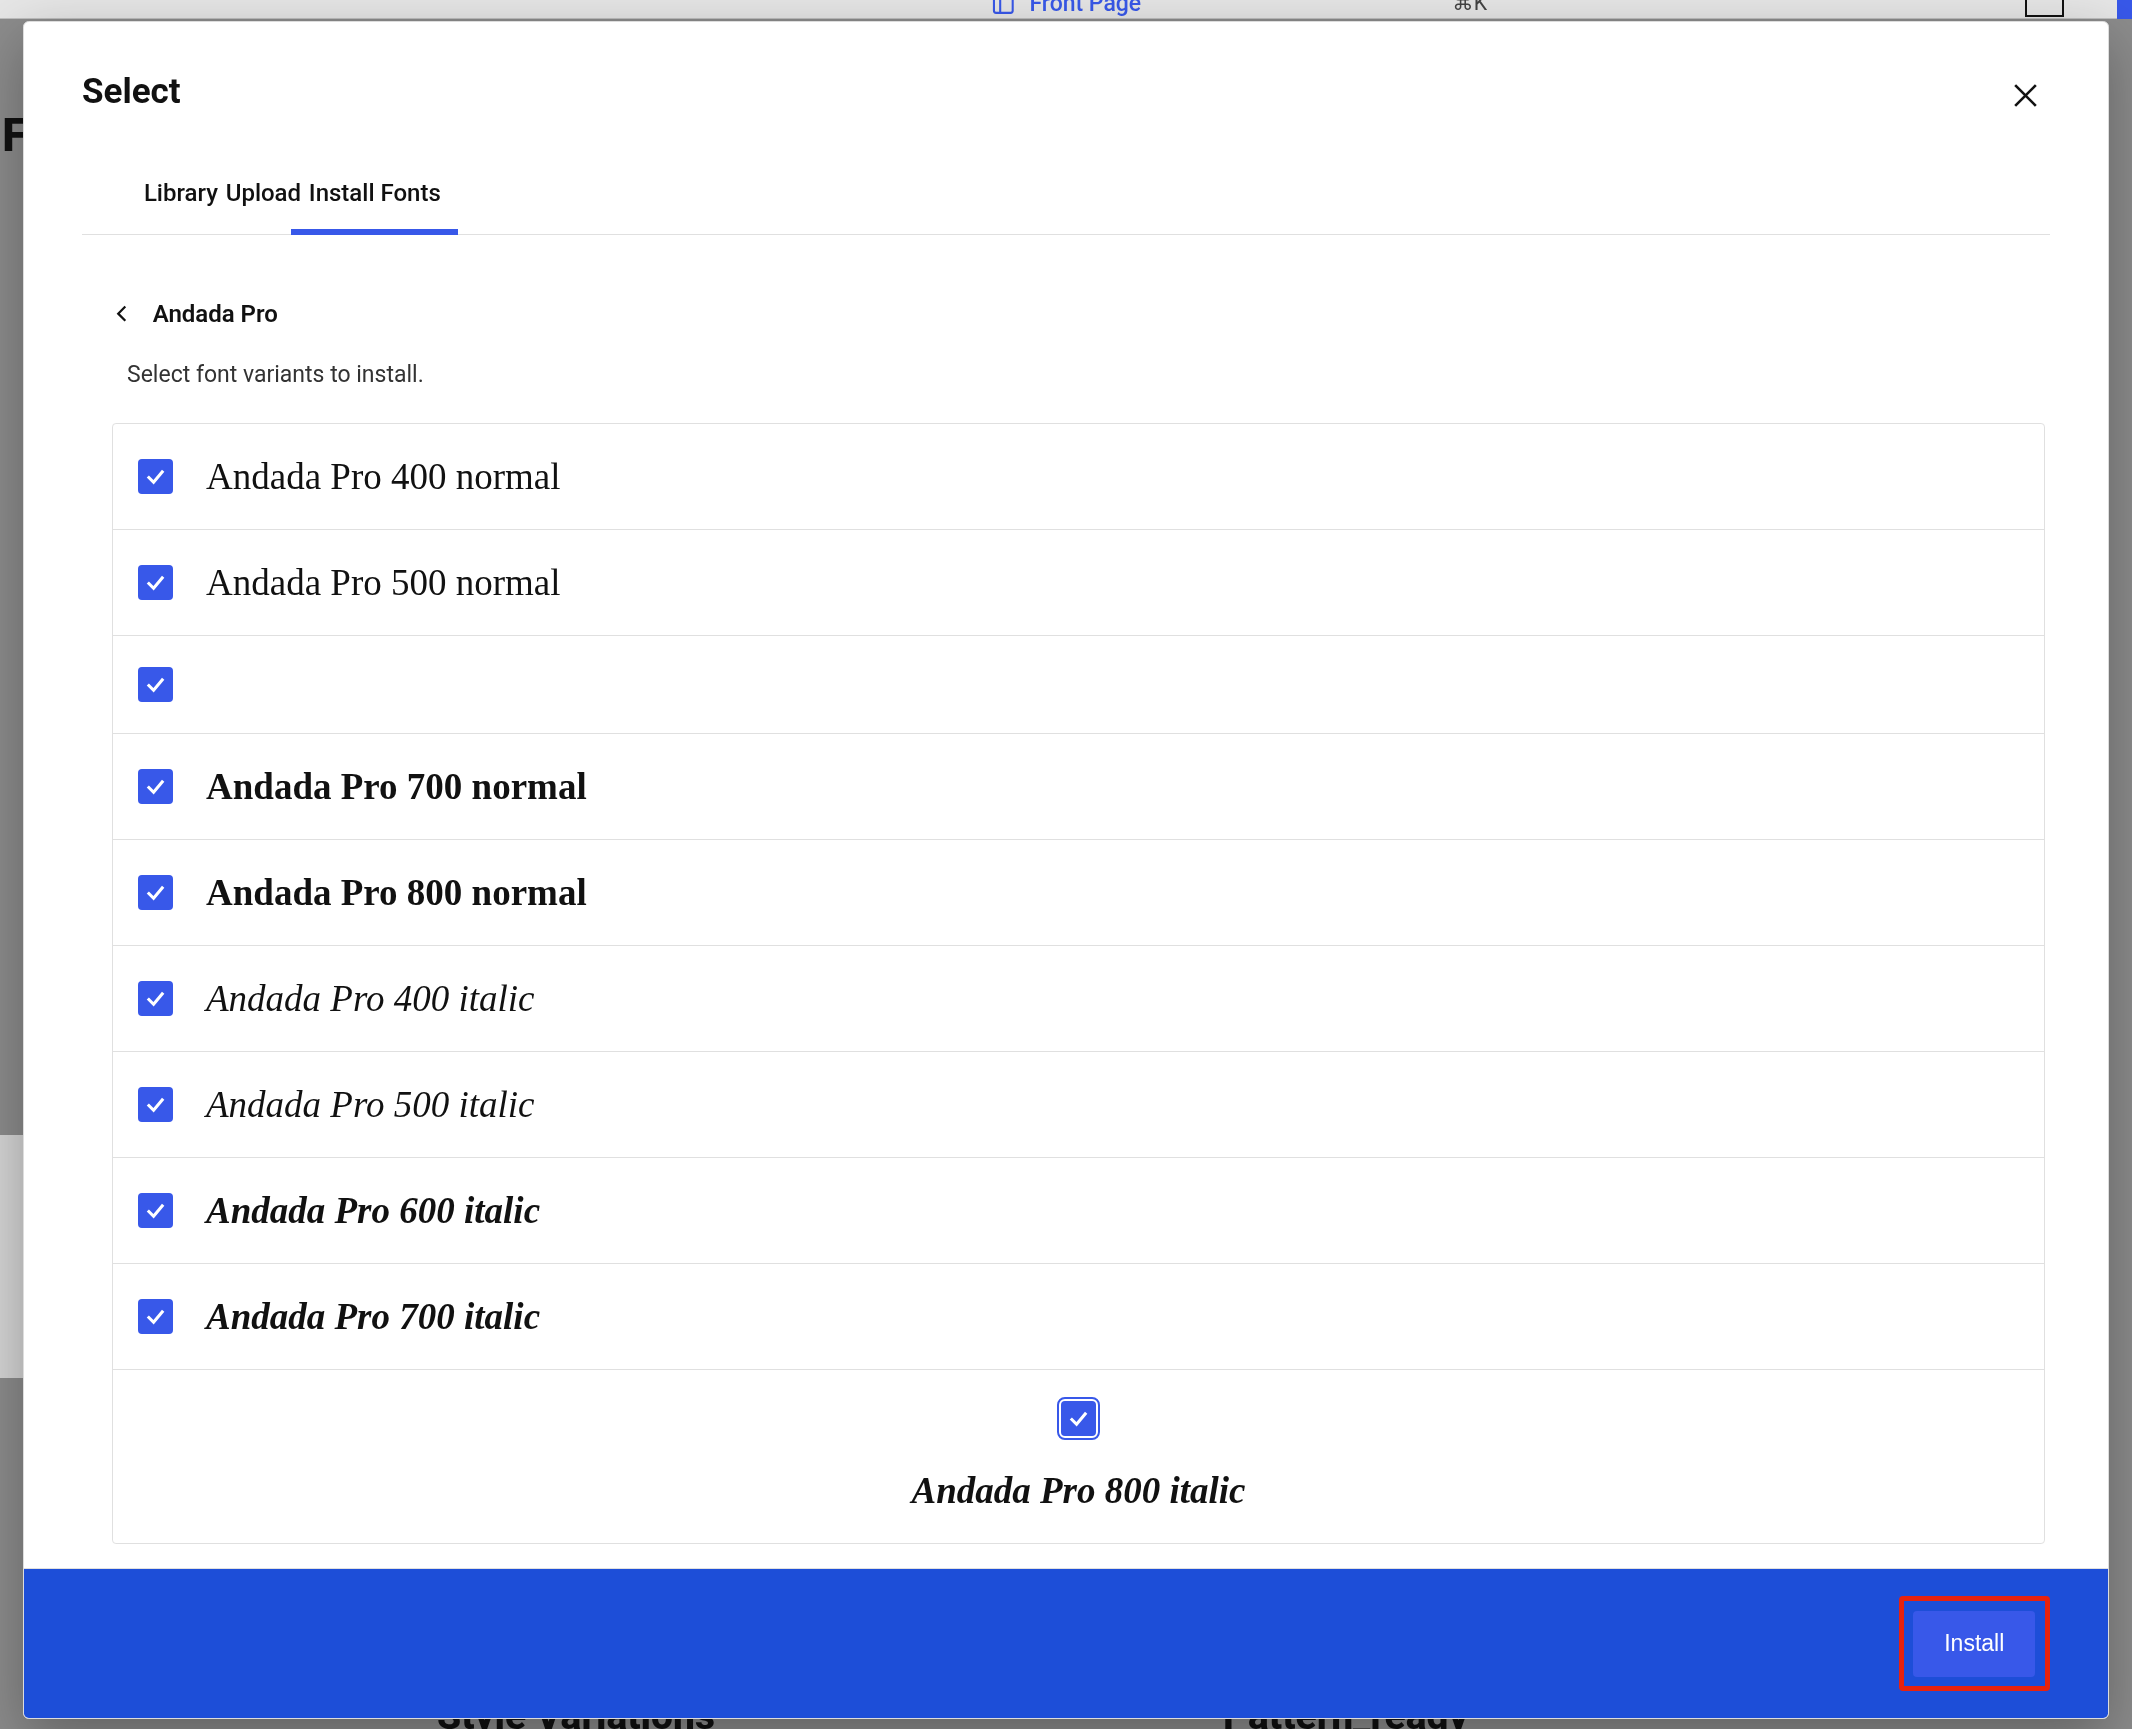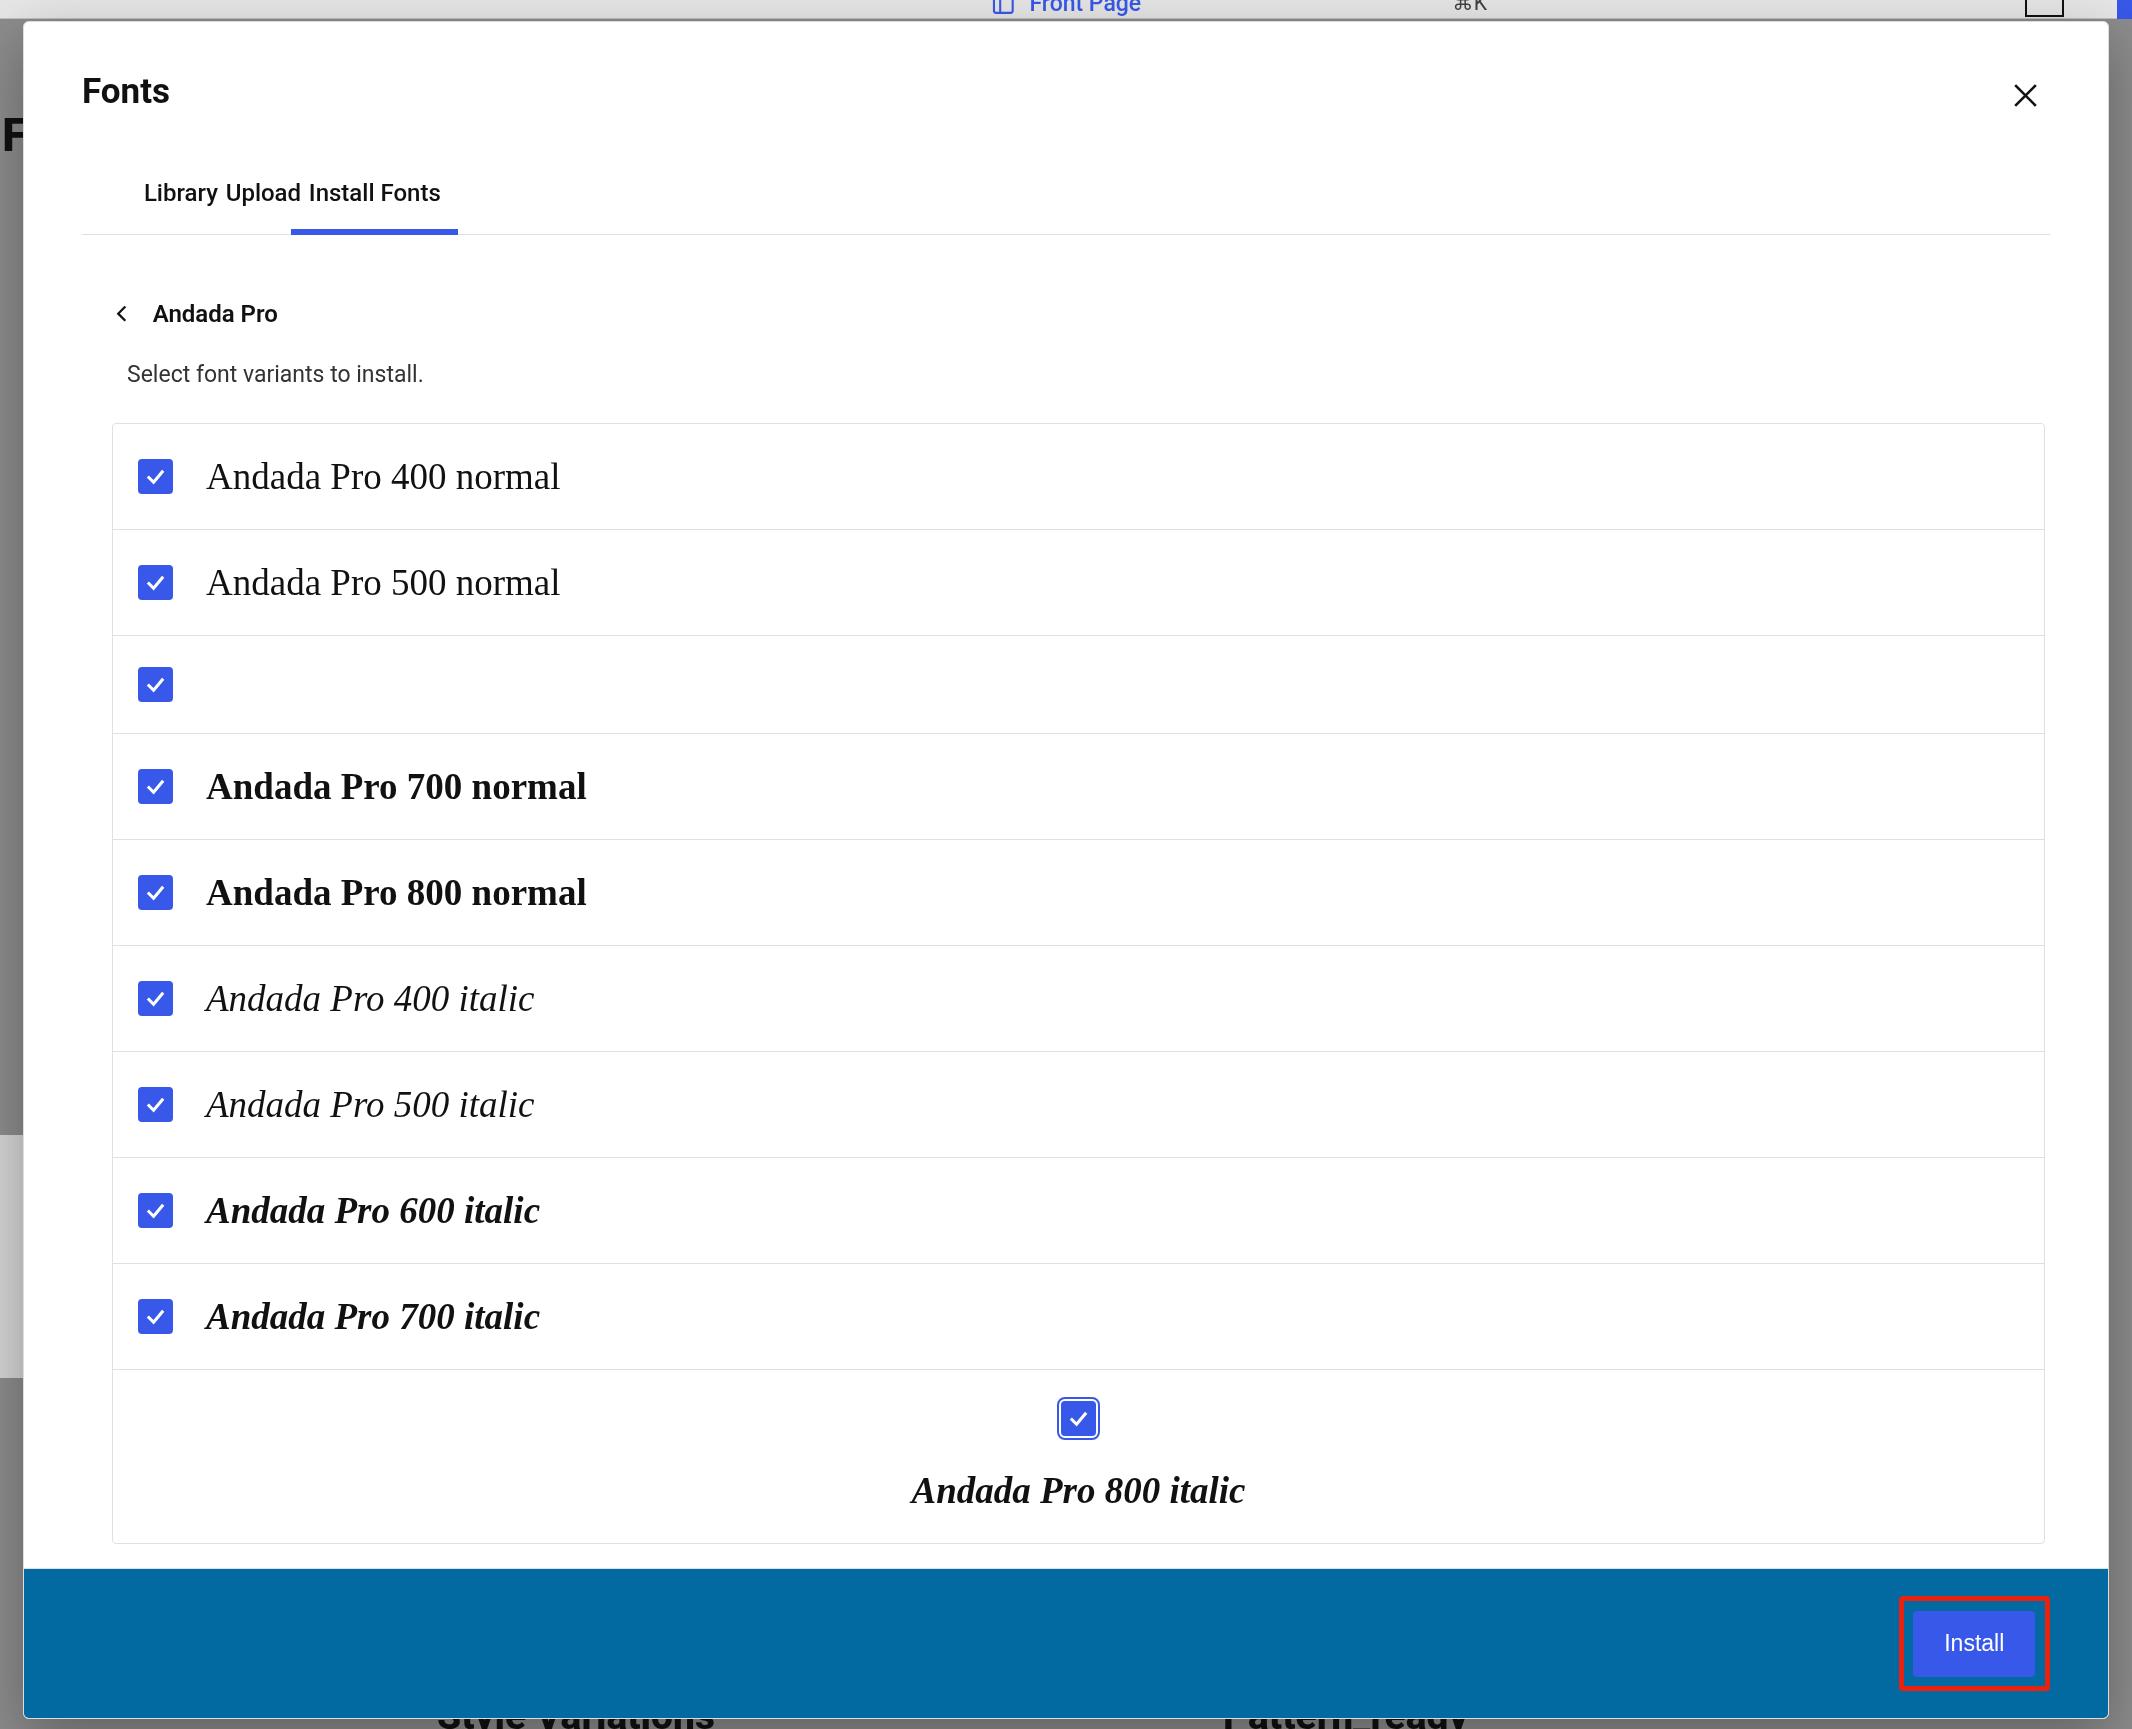--- a/index.html
+++ b/index.html
@@ -221,21 +221,21 @@
   .w600 { font-weight: 600; }
   .w700 { font-weight: 700; }
   .w800 { font-weight: 800; }
   .italic { font-style: italic; }
 
   .modal-footer {
     border-top: 1px solid #e0e0e0;
     padding: 27px 58px;
     display: flex;
     justify-content: flex-end;
-    background: #0369a1;
+    background: #1d4ed8;
   }
   .install-wrap {
     border: 5.8px solid #e8220e;
     padding: 9.7px;
     border-radius: 3.9px;
   }
   .install-btn {
     background: #3858e9;
     color: #fff;
     border: none;
@@ -261,21 +261,21 @@
 <div class="bg-top-right-icon"></div>
 <div class="bg-top-right-accent"></div>
 <div class="bg-left-letter">F</div>
 <div class="bg-left-strip"></div>
 <div class="bg-bottom-left">Style Variations</div>
 <div class="bg-bottom-right">Pattern_ready</div>
 
 <div class="modal">
 
   <div class="modal-header">
-    <h1 class="modal-title">Fonts</h1>
+    <h1 class="modal-title">Select</h1>
     <button class="close-btn">
       <svg viewBox="0 0 24 24" fill="none" stroke-width="2">
           <line x1="4" y1="4" x2="20" y2="20"></line>
           <line x1="20" y1="4" x2="4" y2="20"></line>
         </svg>
     </button>
     <div class="tabs">
       <div class="tab">Library</div>
       <div class="tab">Upload</div>
       <div class="tab active">Install Fonts</div>

